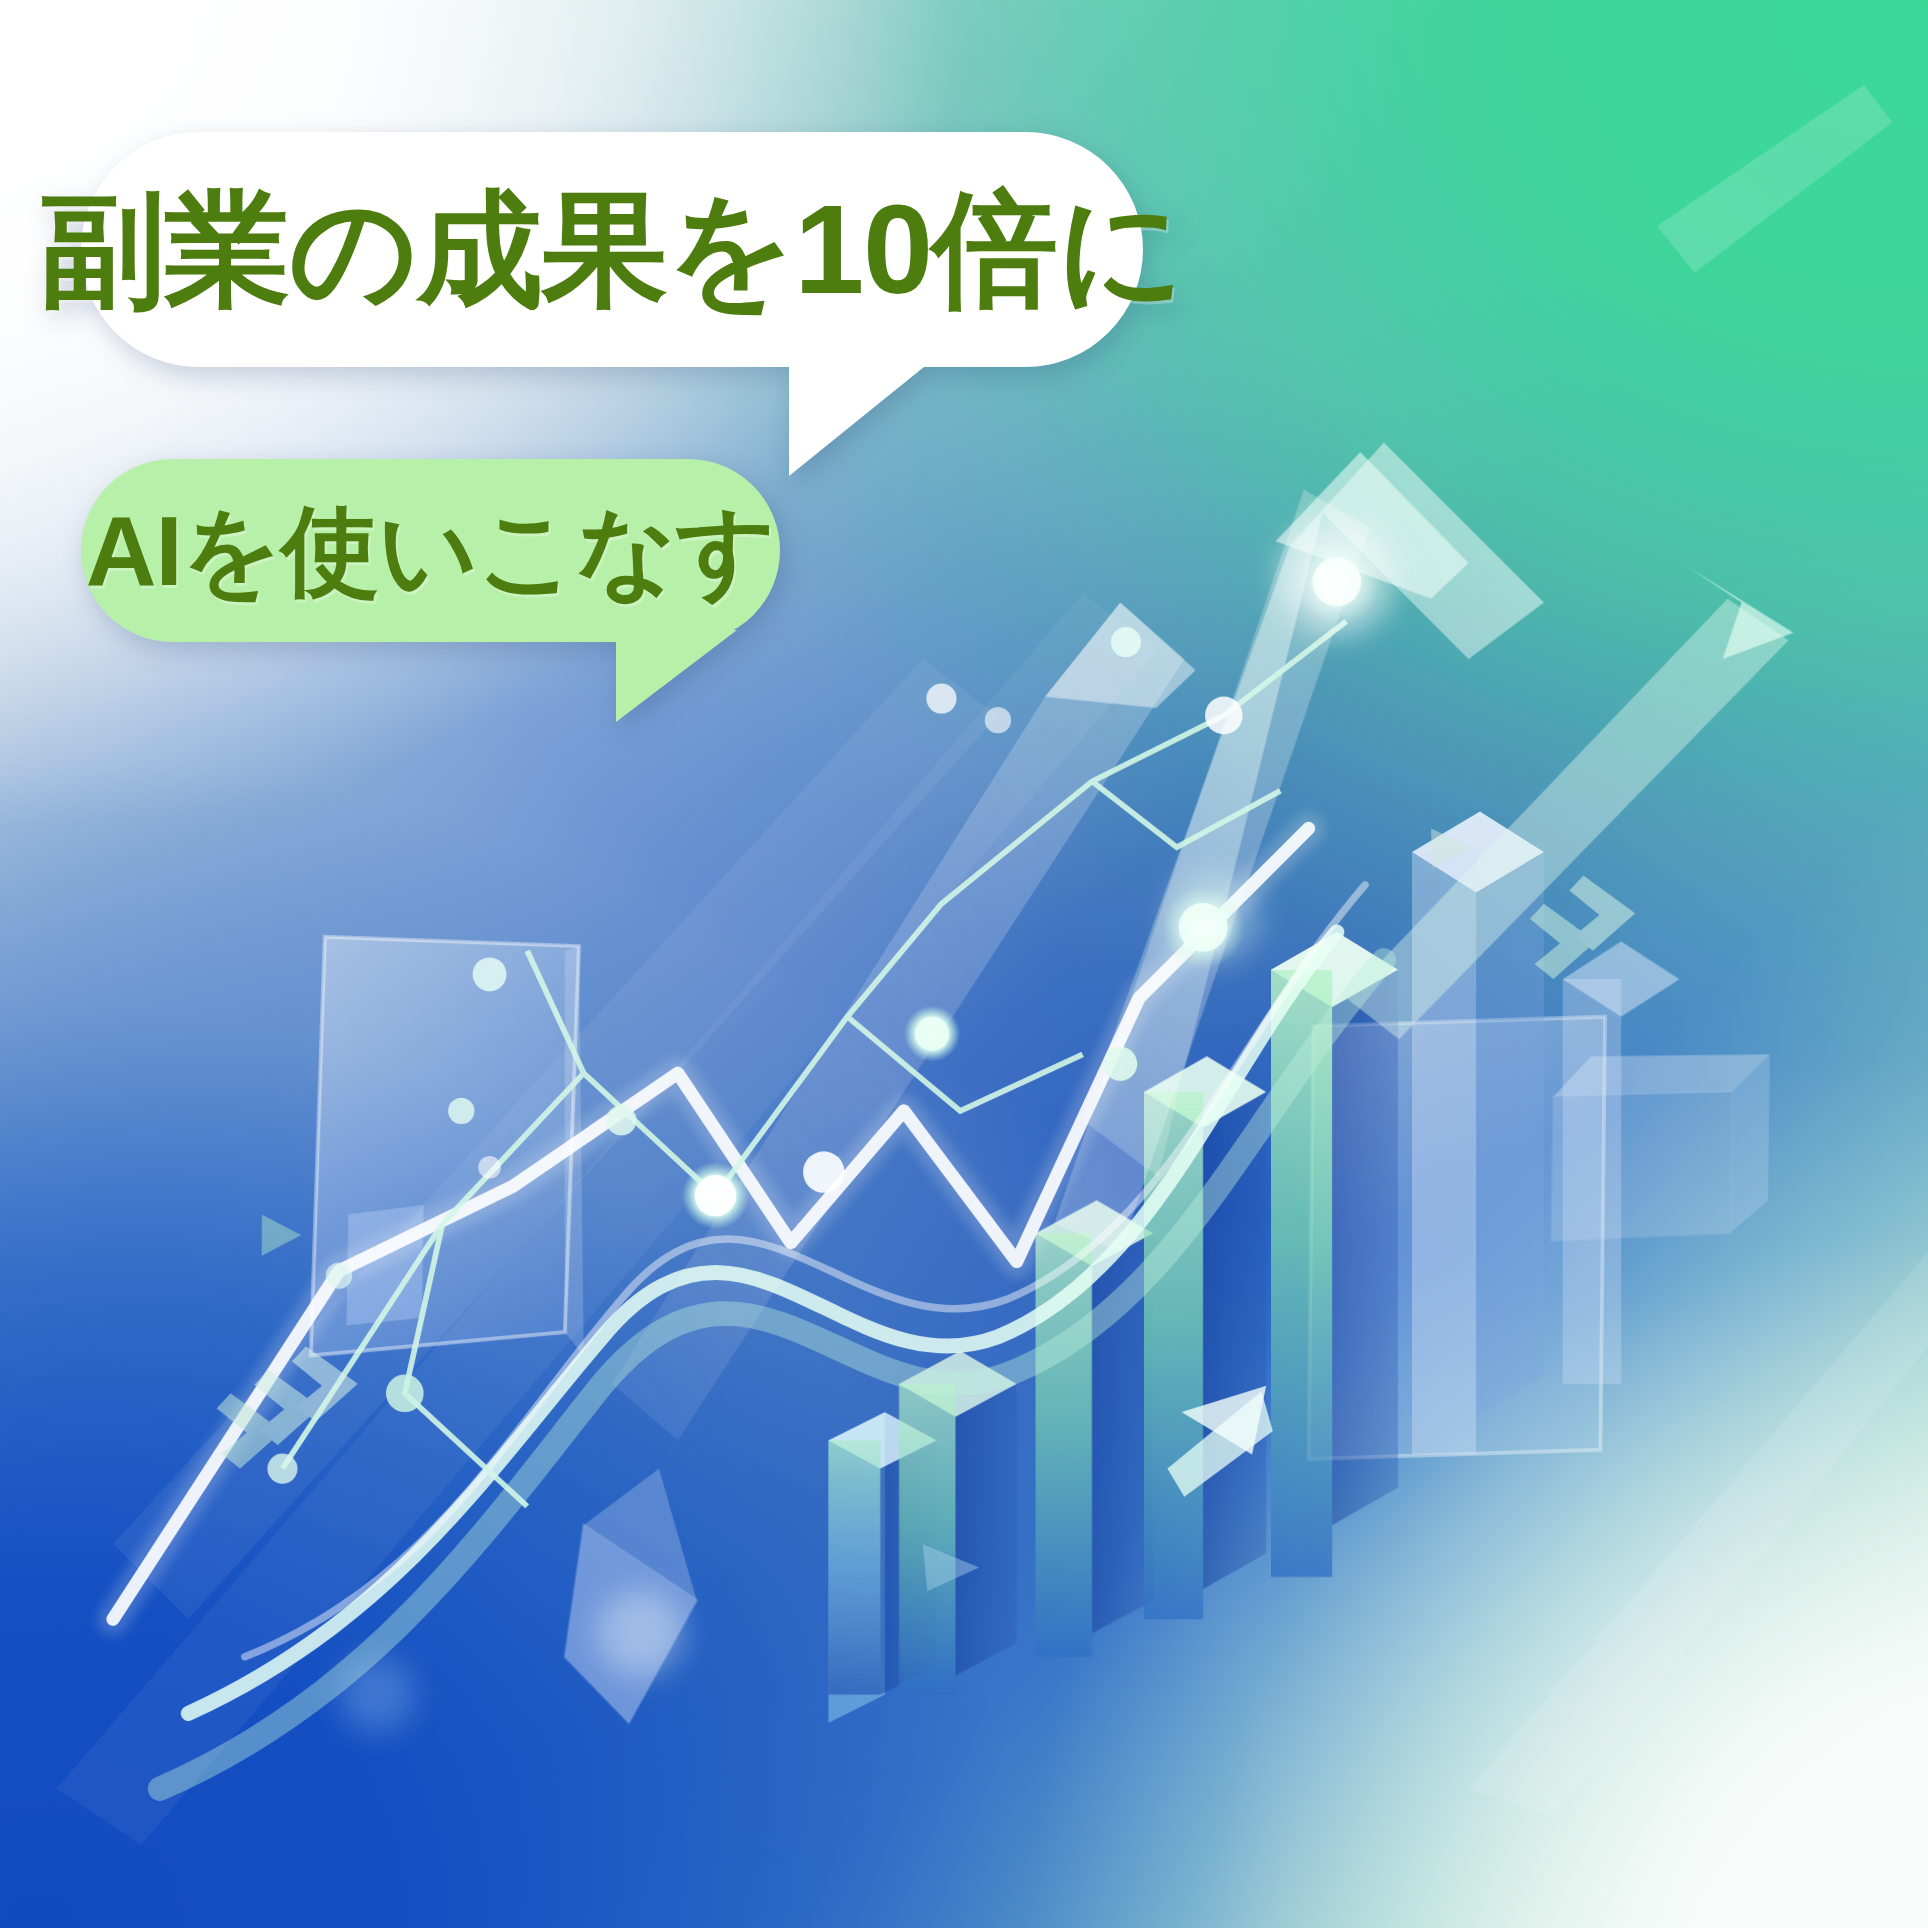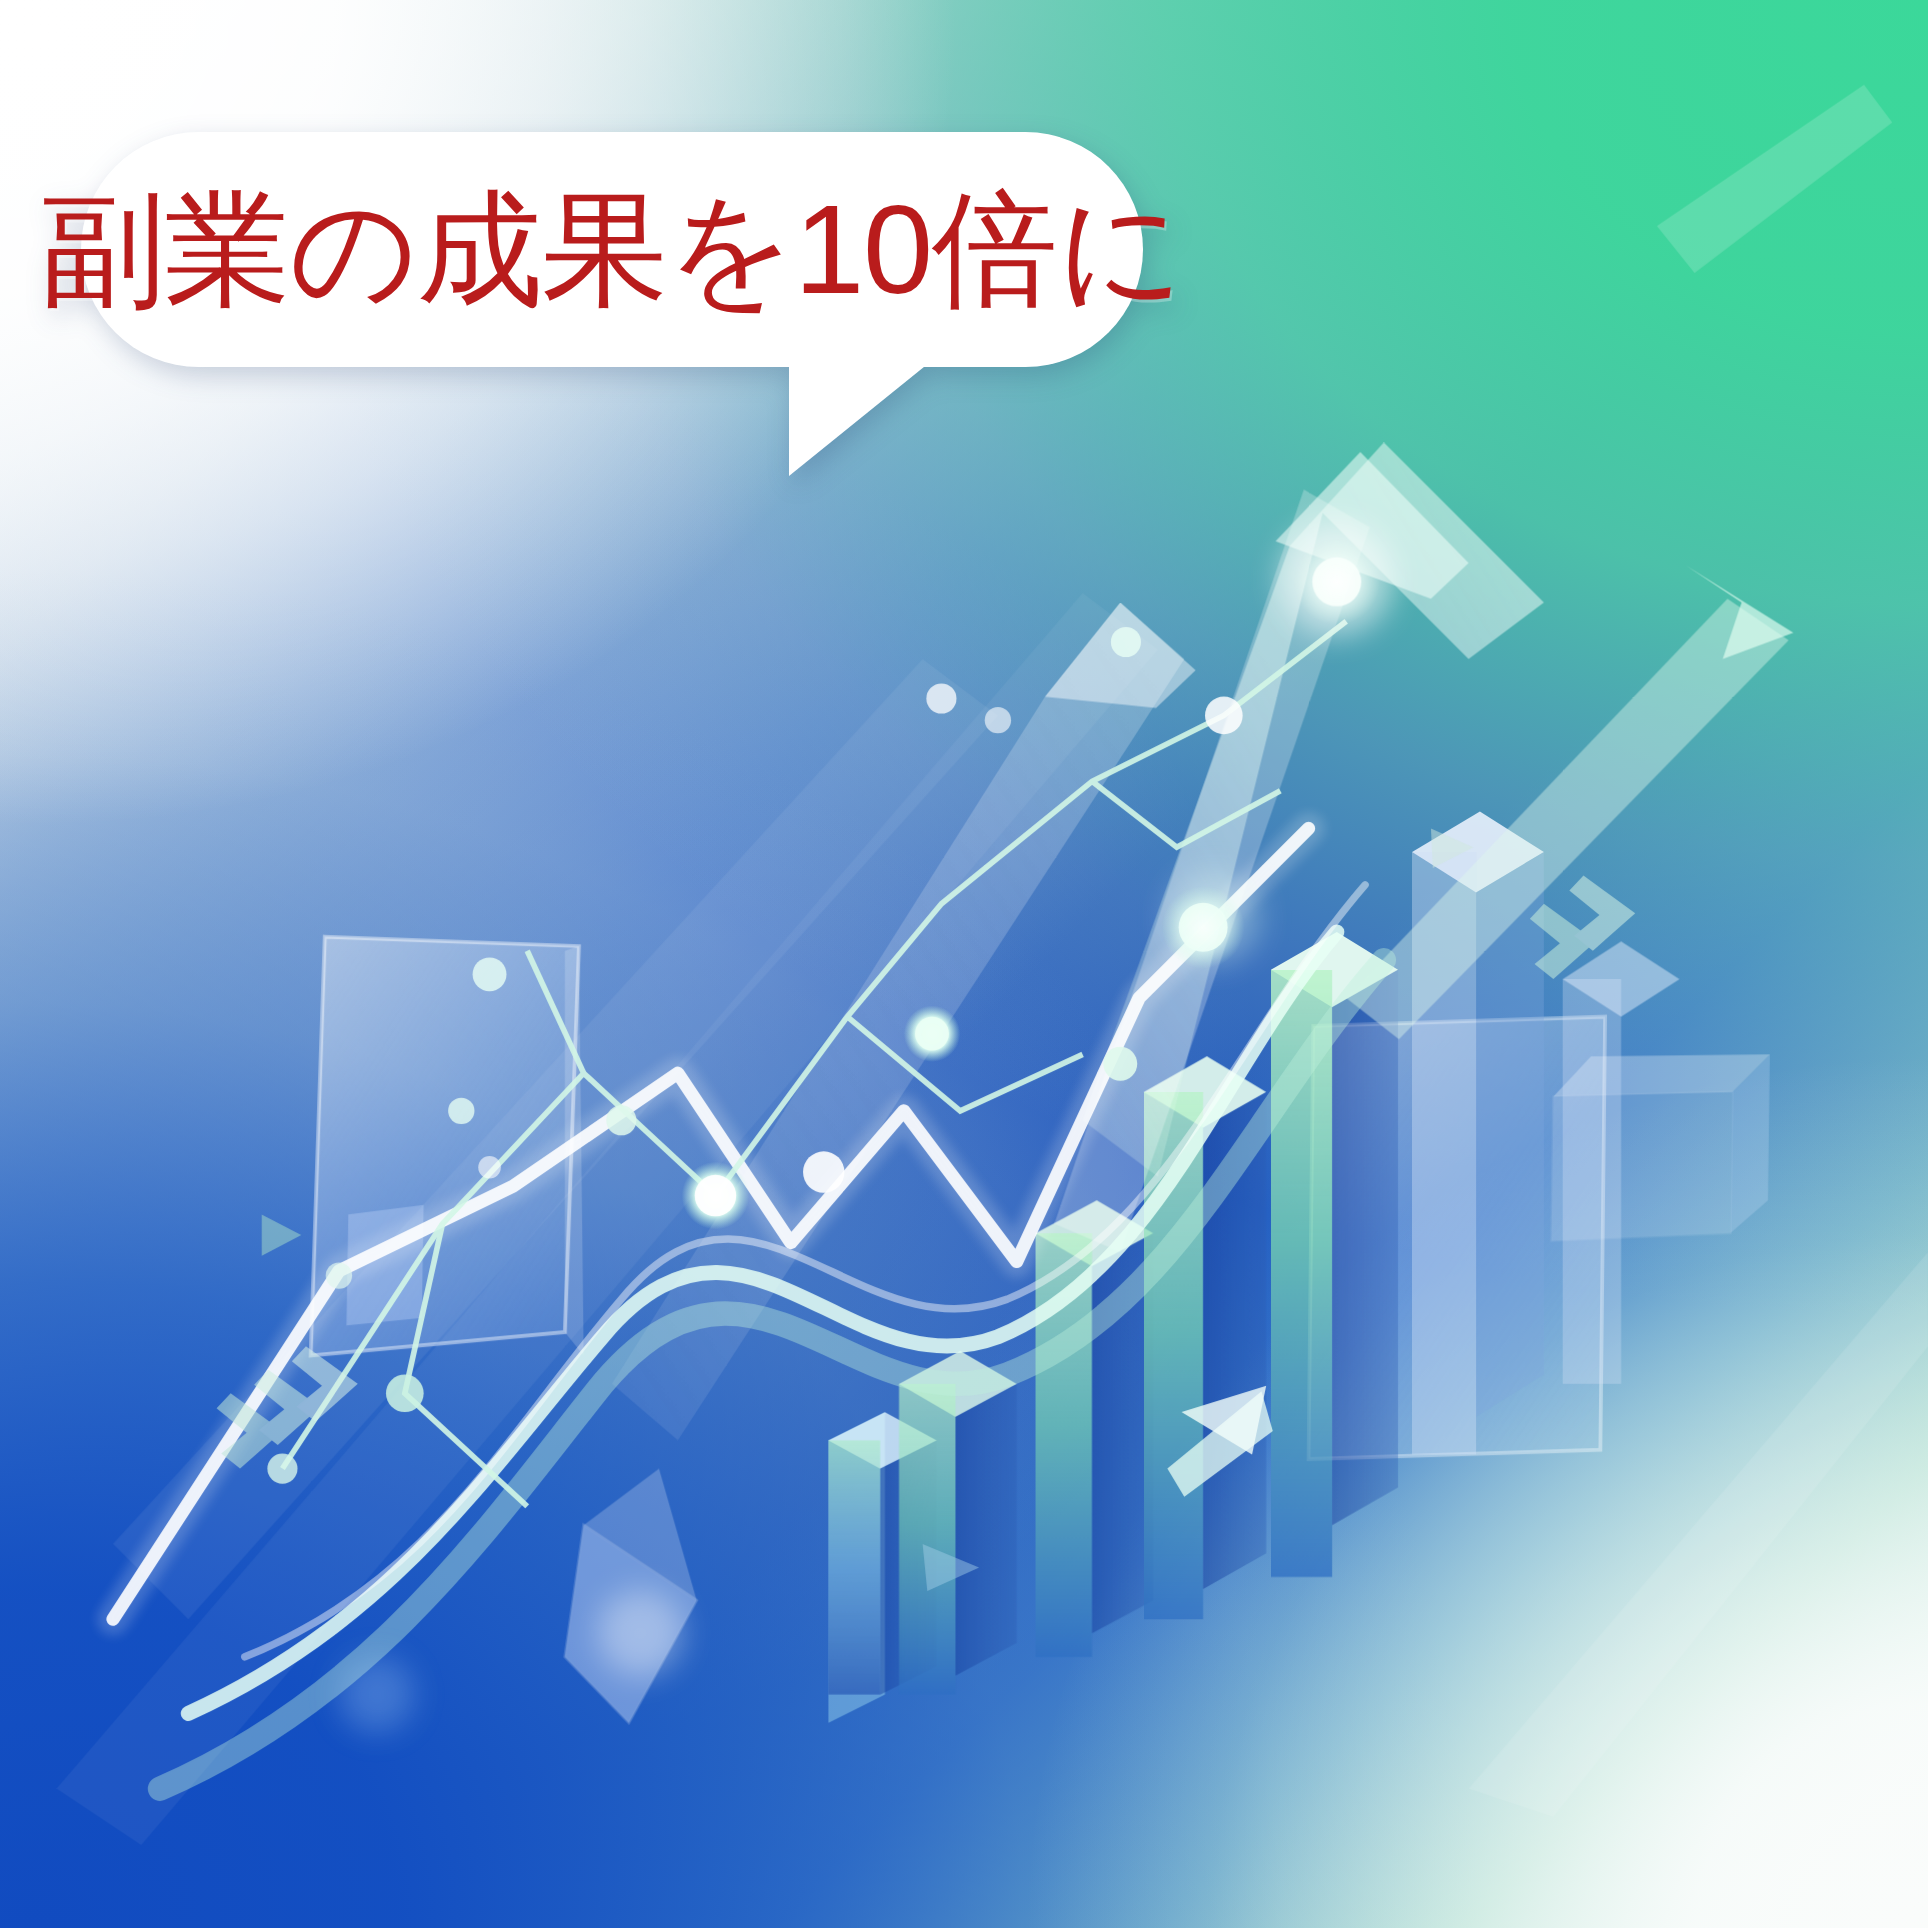--- a/index.html
+++ b/index.html
@@ -90,22 +90,22 @@
     box-sizing:border-box;
     filter:drop-shadow(5.6px 9.4px 13px rgba(30,60,110,.22));
   }
   .bubble .body{
     width:100%;height:100%;
     display:flex;align-items:center;justify-content:center;
     border-radius:941px;
     box-sizing:border-box;
   }
   .bubble .txt{
-    color:#b91c1c;
-    font-weight:normal;
+    color:#4d7c0f;
+    font-weight:bold;
     letter-spacing:-0.01em;
     white-space:nowrap;
     text-shadow:1.9px 2.8px 0 rgba(255,255,255,.28);
     line-height:1;
   }
 
   
   #bubble-headline{
     left:81px;top:132px;width:1062px;height:235px;
   }
@@ -333,16 +333,22 @@
     </g>
   </svg>
 
   <div class="bubble" id="bubble-headline">
     <div class="tail"></div>
     <div class="body">
       <span class="txt">副業の成果を10倍に</span>
     </div>
   </div>
 
+  <div class="bubble" id="bubble-sub">
+    <div class="tail"></div>
+    <div class="body">
+      <span class="txt">AIを使いこなす</span>
+    </div>
+  </div>
 
 
 </div>
 
 
 </body></html>

